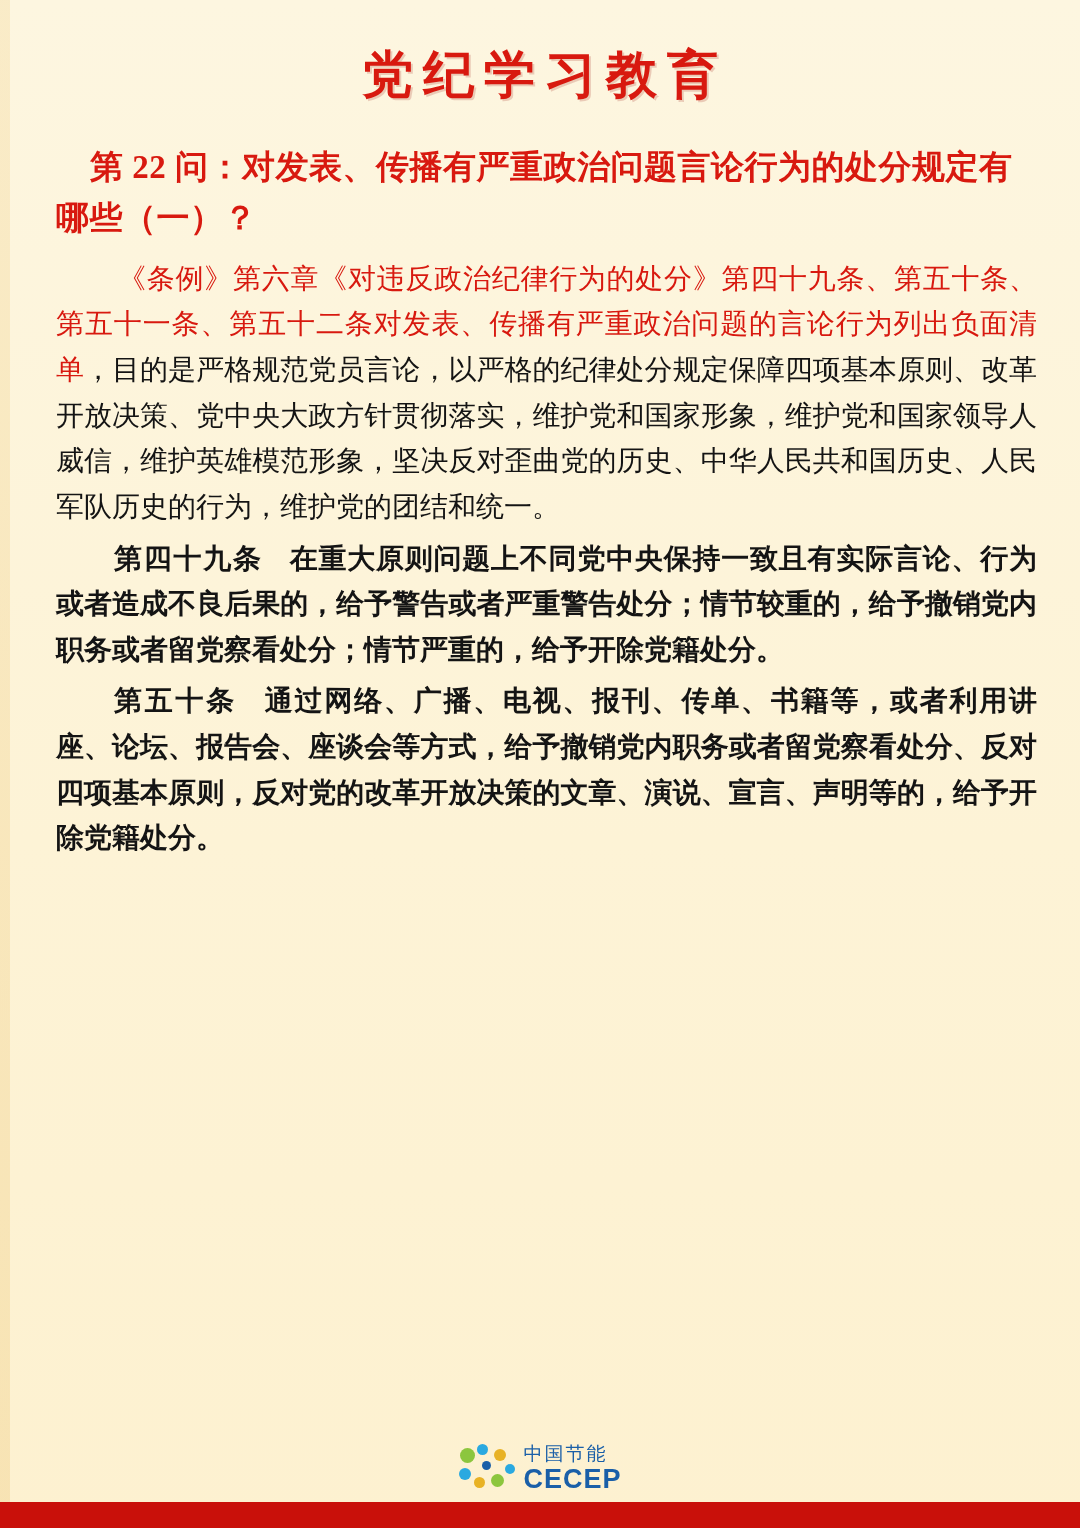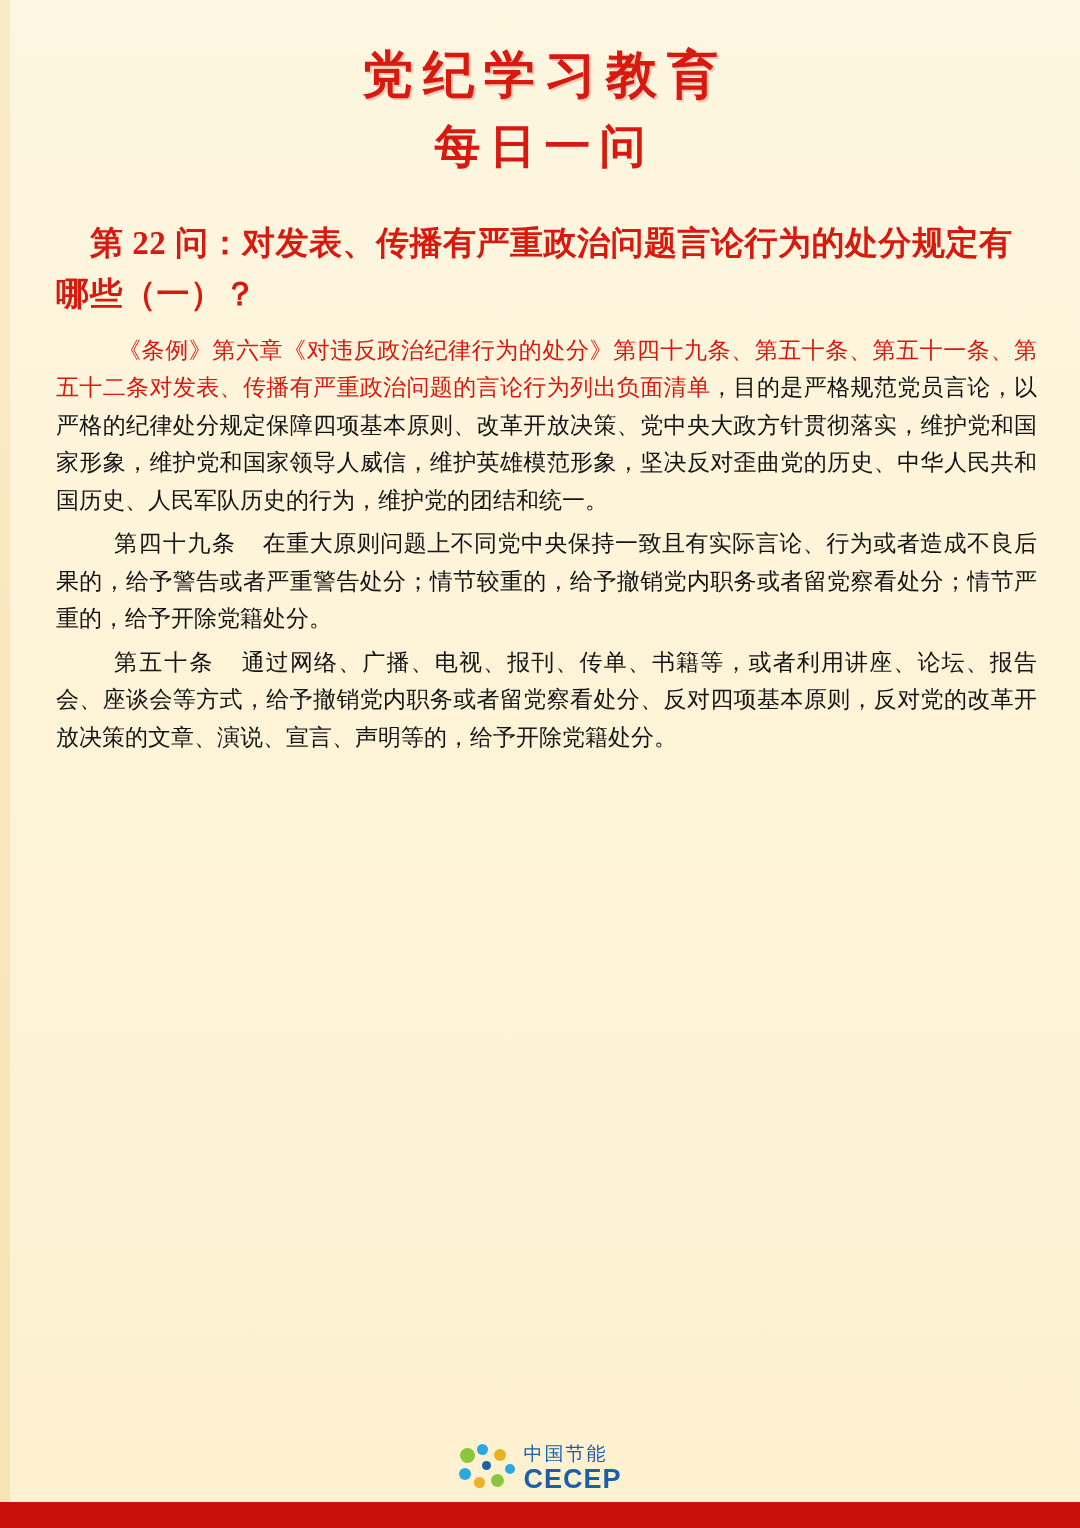--- a/index.html
+++ b/index.html
@@ -97,30 +97,31 @@
     font-weight: bold;
     line-height: 1.55;
     letter-spacing: 0.5px;
     margin: 0 0 12px 0;
     text-indent: 34px;
   }
   .question .qno {
     font-weight: bold;
   }
   p.para {
-    font-size: 23px;
+    font-size: 28px;
     line-height: 1.63;
     color: #141414;
     margin: 0 0 6px 0;
     text-indent: 62px;
     text-align: justify;
     letter-spacing: 0px;
   }
   p.para.tight {
     text-indent: 58px;
+    font-weight: bold;
   }
   .red {
     color: #d8190f;
   }
   .art-label {
     letter-spacing: 1px;
   }
   .gap {
     display: inline-block;
     width: 26px;
@@ -185,21 +186,20 @@
 </style>
 </head>
 <body>
 
 <div class="poster">
 
   <div class="edge-left"></div>
 
   <div class="header">
     <div class="main-title">党纪学习教育</div>
-    <div class="sub-title">每日一问</div>
   </div>
 
 
   <div class="content">
 
     <p class="question">
       <span class="qno">第 22 问</span><span>：对发表、传播有严重政治问题言论行为的处分规定有哪些（一）？</span>
     </p>
 
     <p class="para">

